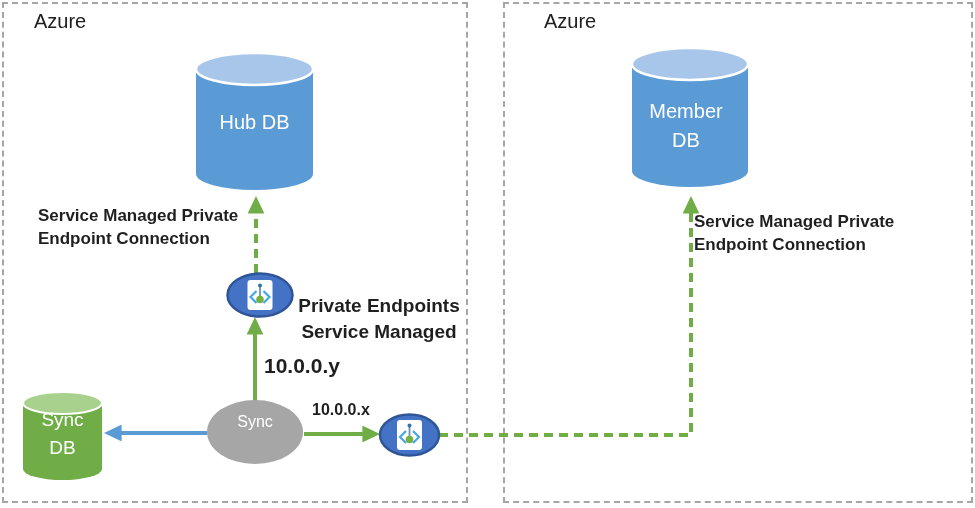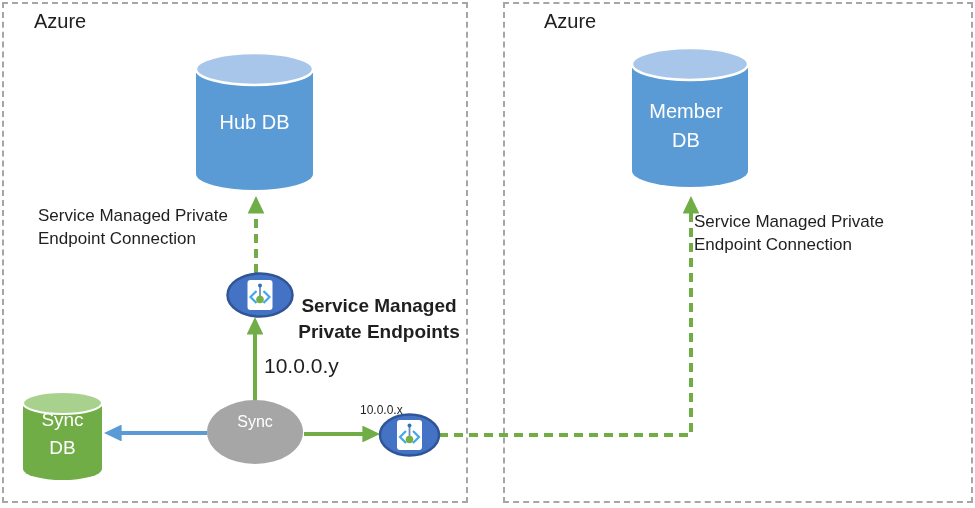--- a/index.html
+++ b/index.html
@@ -37,33 +37,34 @@
   #hub-db-label    { left: 196px; top: 111px; width: 117px; font-size: 20px; }
   #member-db-label { left: 632px; top: 97px;  width: 108px; font-size: 20px; line-height: 29px; }
   #sync-db-label   { left: 23px;  top: 406px; width: 79px;  font-size: 19px; line-height: 28px; }
   #sync-app-label  { left: 207px; top: 410px; width: 96px;  font-size: 16px; line-height: 24px; }
   .text-label {
     position: absolute;
     font-size: 17px;
     line-height: 23px;
     color: #1f1f1f;
     white-space: nowrap;
+    font-weight: bold;
   }
   #connection-label-left  { left: 38px;  top: 204px; }
   #connection-label-right { left: 694px; top: 210px; }
   #private-endpoints-label {
     left: 293px; top: 293px;
     width: 172px;
     font-weight: bold;
     font-size: 19px;
     line-height: 26px;
     text-align: center;
   }
   #ip-label-y { left: 264px; top: 355px; font-size: 21px; line-height: 22px; }
-  #ip-label-x { left: 312px; top: 399px; font-size: 12px; line-height: 22px; margin-left: 48px; }
+  #ip-label-x { left: 312px; top: 399px; font-size: 16px; line-height: 22px; }
 </style>
 </head>
 <body>
 
 <div id="stage">
 
   <div class="region" id="region-left"></div>
   <div class="region" id="region-right"></div>
 
   <div class="azure-label" id="azure-left">Azure</div>
@@ -146,22 +147,22 @@
   <div class="node-label" id="sync-app-label">
     <div>Sync</div>
   </div>
 
   <div class="text-label" id="connection-label-left">
     <div>Service Managed Private</div>
     <div>Endpoint Connection</div>
   </div>
 
   <div class="text-label" id="private-endpoints-label">
+    <div>Private Endpoints</div>
     <div>Service Managed</div>
-    <div>Private Endpoints</div>
   </div>
 
   <div class="text-label" id="ip-label-y">10.0.0.y</div>
   <div class="text-label" id="ip-label-x">10.0.0.x</div>
 
   <div class="text-label" id="connection-label-right">
     <div>Service Managed Private</div>
     <div>Endpoint Connection</div>
   </div>
 

